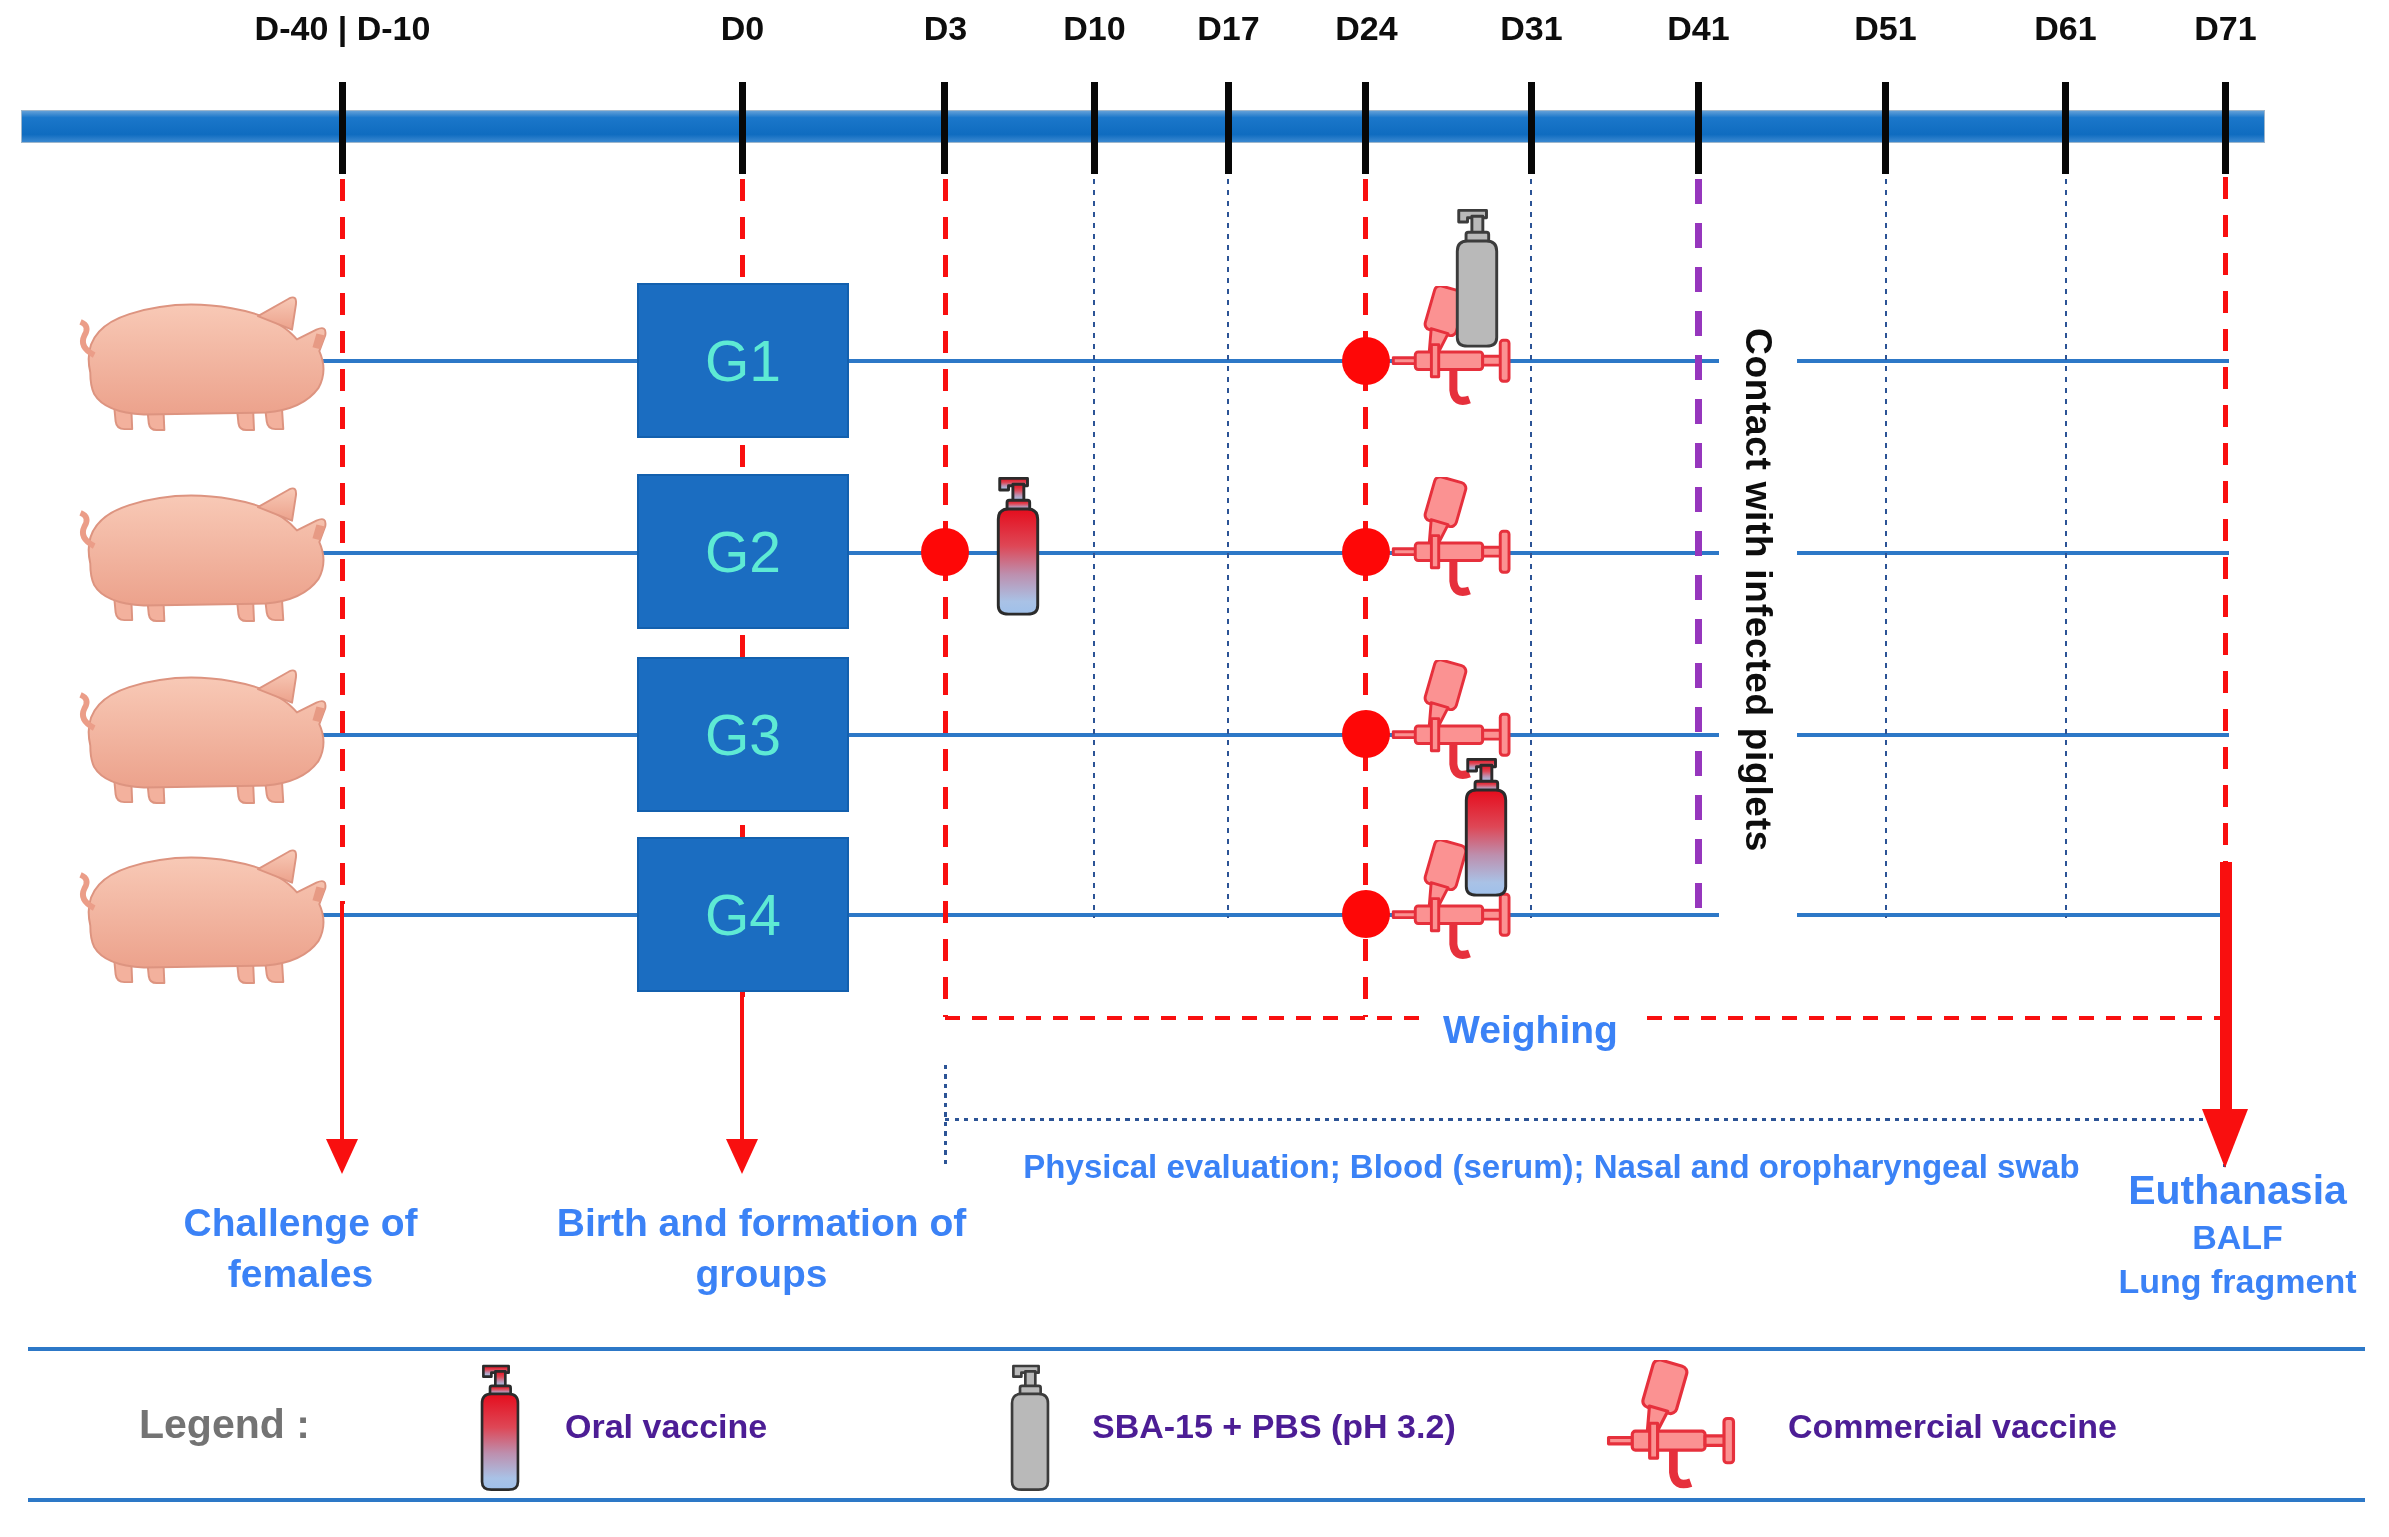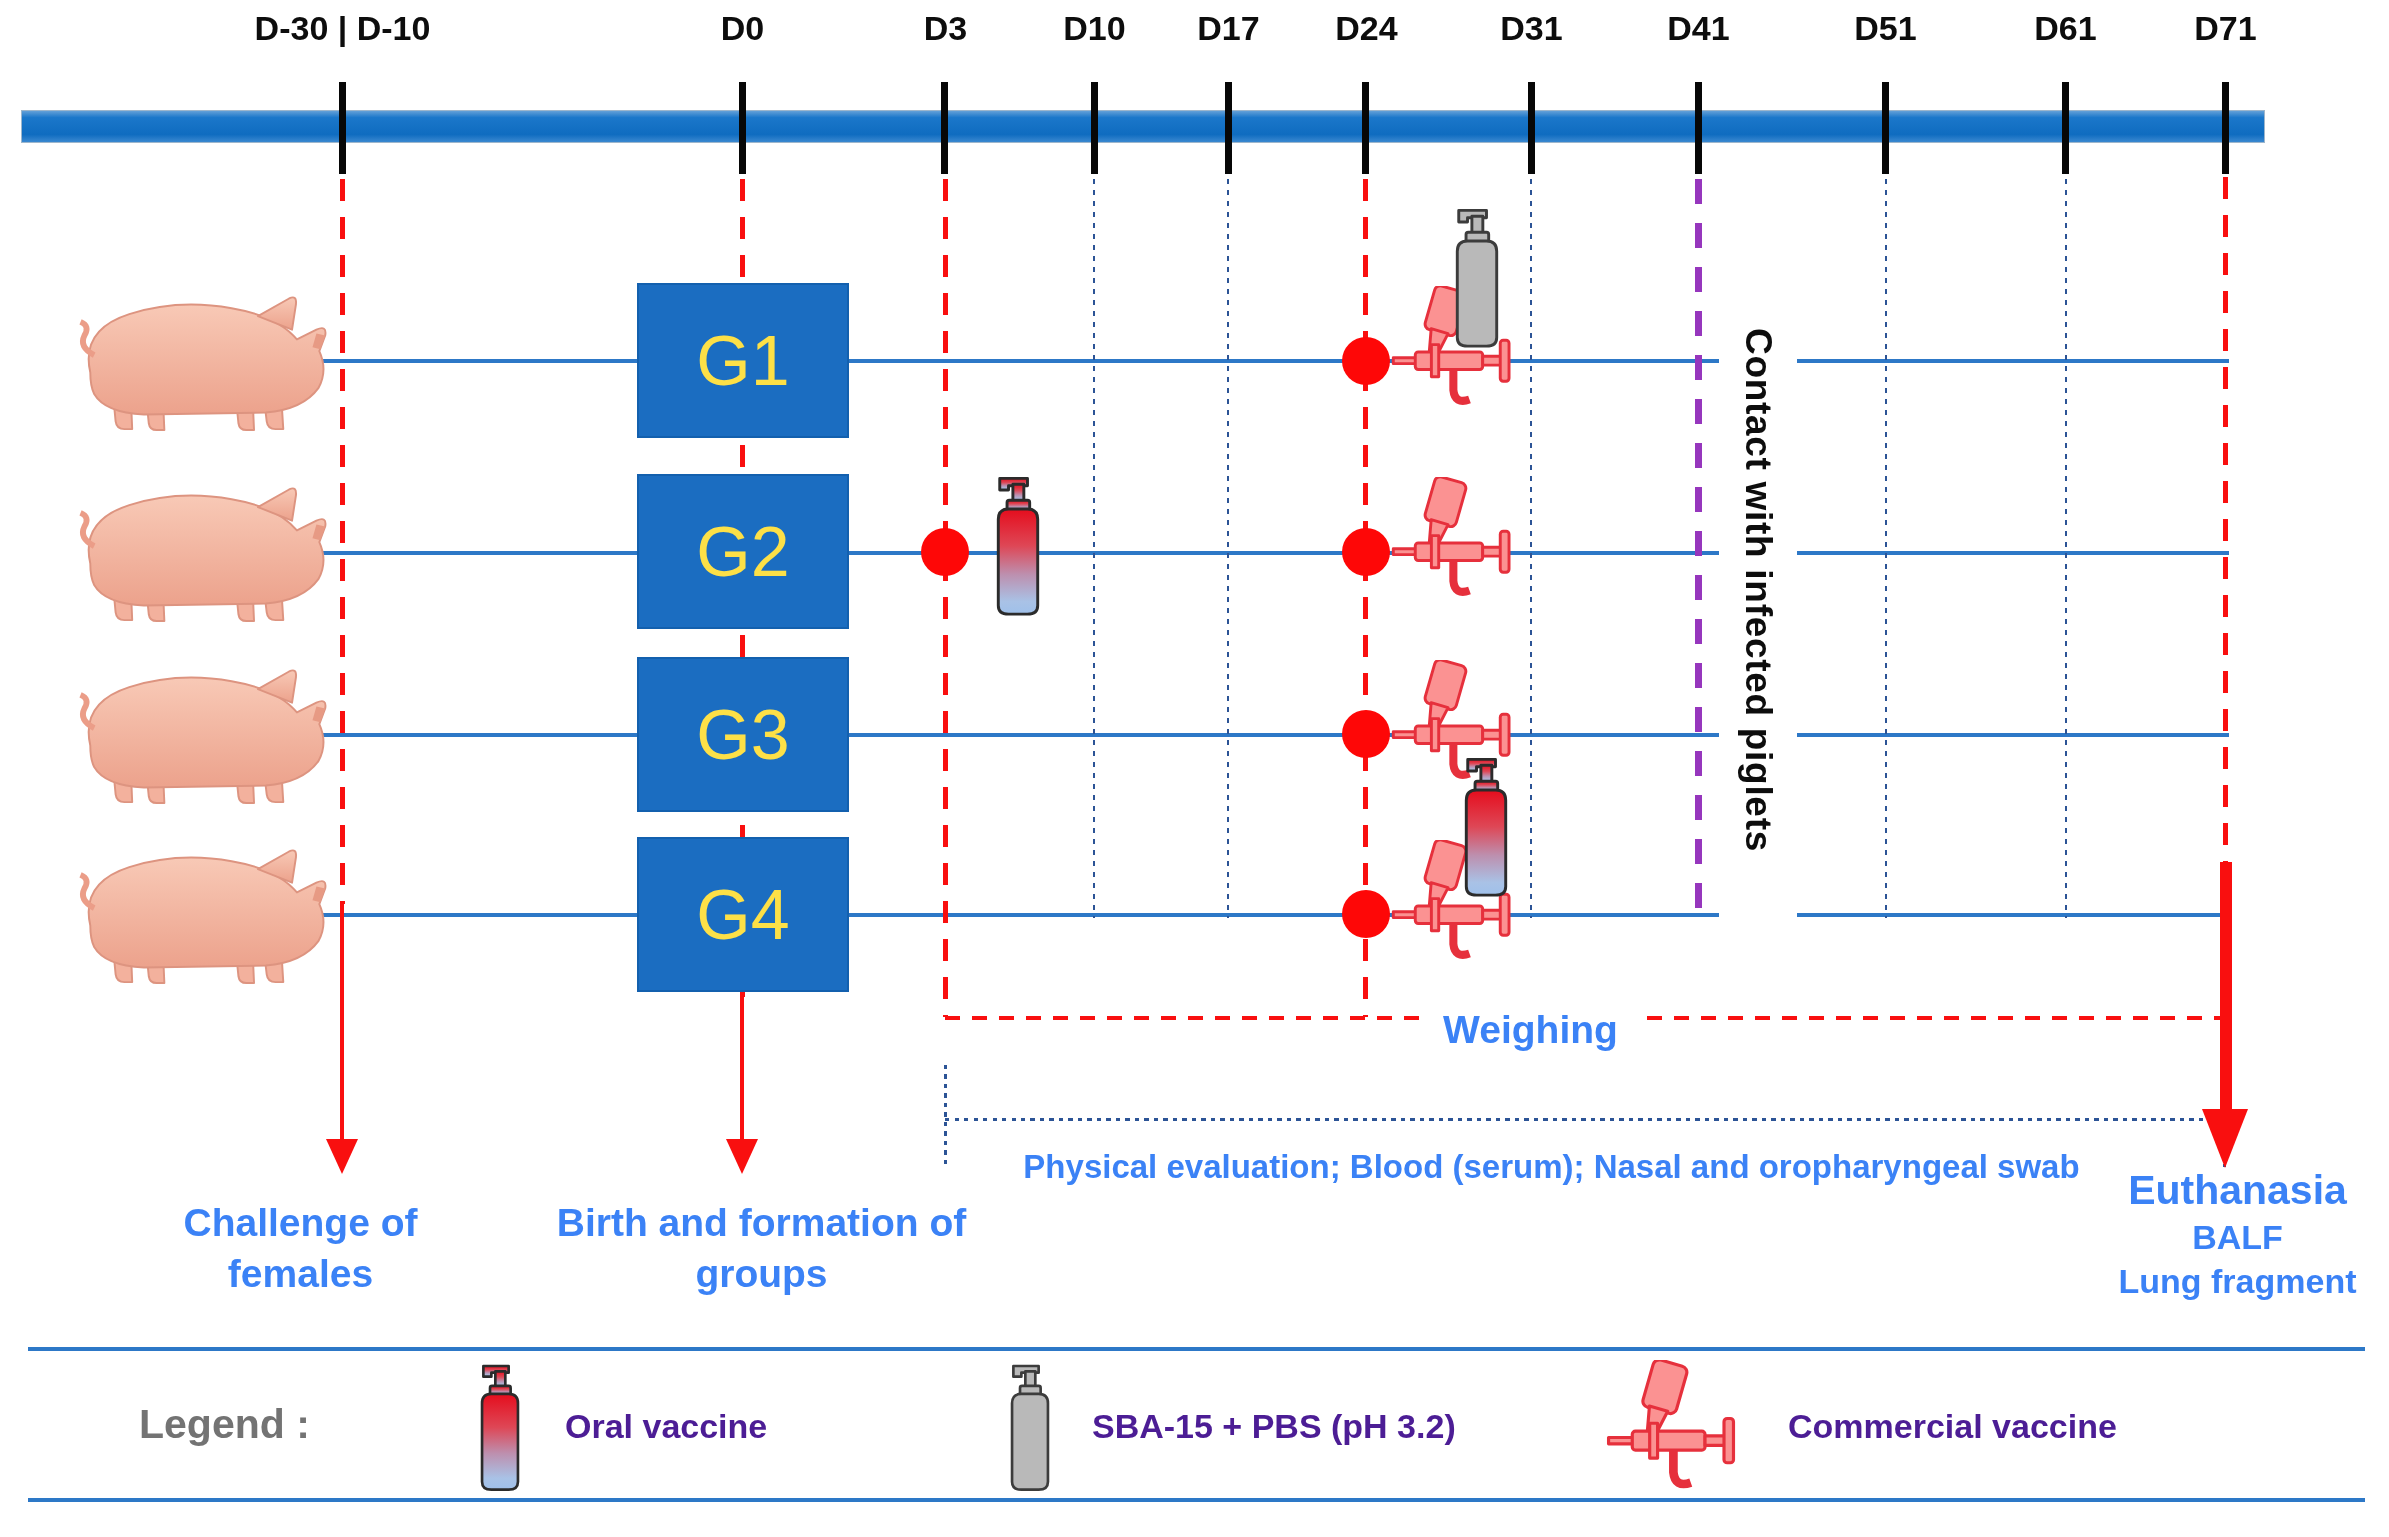--- a/index.html
+++ b/index.html
@@ -15,21 +15,21 @@
   .vline.red-dashed{width:5.1px;background:repeating-linear-gradient(180deg,#f90f0f 0 22px,rgba(0,0,0,0) 22px 38px);}
   .vline.navy-dotted{width:2.2px;background:repeating-linear-gradient(180deg,#2c5496 0 5.1px,rgba(0,0,0,0) 5.1px 11px);}
   .vline.purple-dashed{width:6.6px;background:repeating-linear-gradient(180deg,#9636bd 0 25px,rgba(0,0,0,0) 25px 44px);}
   .arrow-shaft{position:absolute;background:#f90f0f;z-index:4;}
   .arrow-head{position:absolute;width:0;height:0;z-index:4;}
   .arrow-head.thin{border-left:16px solid transparent;border-right:16px solid transparent;border-top:35px solid #f90f0f;}
   .arrow-head.thick{border-left:23.4px solid transparent;border-right:23.4px solid transparent;border-top:59px solid #f90f0f;}
   .row-line{position:absolute;left:296px;width:1933px;height:3.7px;background:#2d78c7;z-index:1;}
   .gbox{position:absolute;left:637px;width:212px;height:155px;background:#1b6dc1;
         border:2.2px solid #1360ae;box-sizing:border-box;display:flex;align-items:center;justify-content:center;
-        color:#fde047;font-size:70px;font-weight:400;z-index:5;}
+        color:#5eead4;font-size:57px;font-weight:400;z-index:5;}
   .dot{position:absolute;width:48px;height:48px;border-radius:50%;background:#fe0707;z-index:7;}
   .icon-wrap{position:absolute;z-index:8;}
   .hline-red{position:absolute;height:3.7px;z-index:2;
              background:repeating-linear-gradient(90deg,#f90f0f 0 14.6px,rgba(0,0,0,0) 14.6px 27px);}
   .hline-navy{position:absolute;height:2.9px;z-index:2;
               background:repeating-linear-gradient(90deg,#2c5496 0 4.4px,rgba(0,0,0,0) 4.4px 9.5px);}
   .vcap-navy{position:absolute;width:2.9px;z-index:2;
              background:repeating-linear-gradient(180deg,#2c5496 0 4.4px,rgba(0,0,0,0) 4.4px 9.5px);}
   .note{position:absolute;font-weight:700;color:#3b82f6;text-align:center;z-index:6;}
   .contact-note{left:1719px;top:243px;width:78px;height:694px;background:#fff;
@@ -141,21 +141,21 @@
 
     <svg id="tpl-bottle-sba" viewBox="0 0 90 200" xmlns="http://www.w3.org/2000/svg">
       <g fill="#b9b9b9" stroke="#3c3c3c" stroke-width="4" stroke-linejoin="round">
         <path d="M20,6 L58,6 L58,16 L32,16 L32,22 L20,22 Z"></path>
         <rect x="38" y="14" width="15" height="24"></rect>
         <rect x="30" y="36" width="31" height="14" rx="3"></rect>
         <path d="M18,62 Q18,48 32,48 L58,48 Q72,48 72,62 L72,180 Q72,192 58,192 L32,192 Q18,192 18,180 Z"></path>
       </g>
     </svg>
   </div>
-<div class="tick-label" style="left: 218px;">D-30 | D-10</div>
+<div class="tick-label" style="left: 218px;">D-40 | D-10</div>
     <div class="tick-mark" style="left: 339px;"></div>
     <div class="vline red-dashed" style="left: 340px; top: 179px; height: 725px;"></div>
     <div class="arrow-shaft" style="left: 340px; top: 904px; width: 4.4px; height: 235px;"></div>
     <div class="arrow-head thin" style="left: 326px; top: 1139px;"></div>
     <div class="tick-label" style="left: 618px;">D0</div>
     <div class="tick-mark" style="left: 739px;"></div>
     <div class="vline red-dashed" style="left: 740px; top: 179px; height: 818px;"></div>
     <div class="arrow-shaft" style="left: 740px; top: 997px; width: 4.4px; height: 142px;"></div>
     <div class="arrow-head thin" style="left: 726px; top: 1139px;"></div>
     <div class="tick-label" style="left: 821px;">D3</div>

